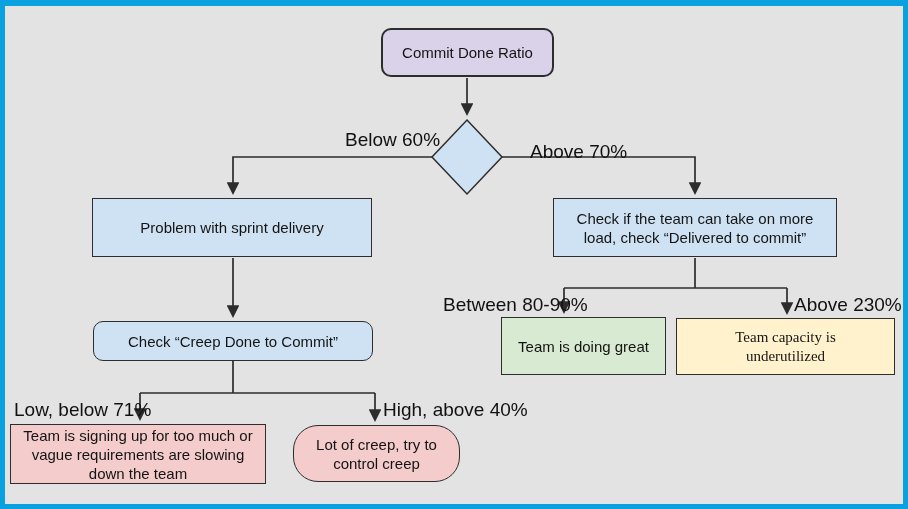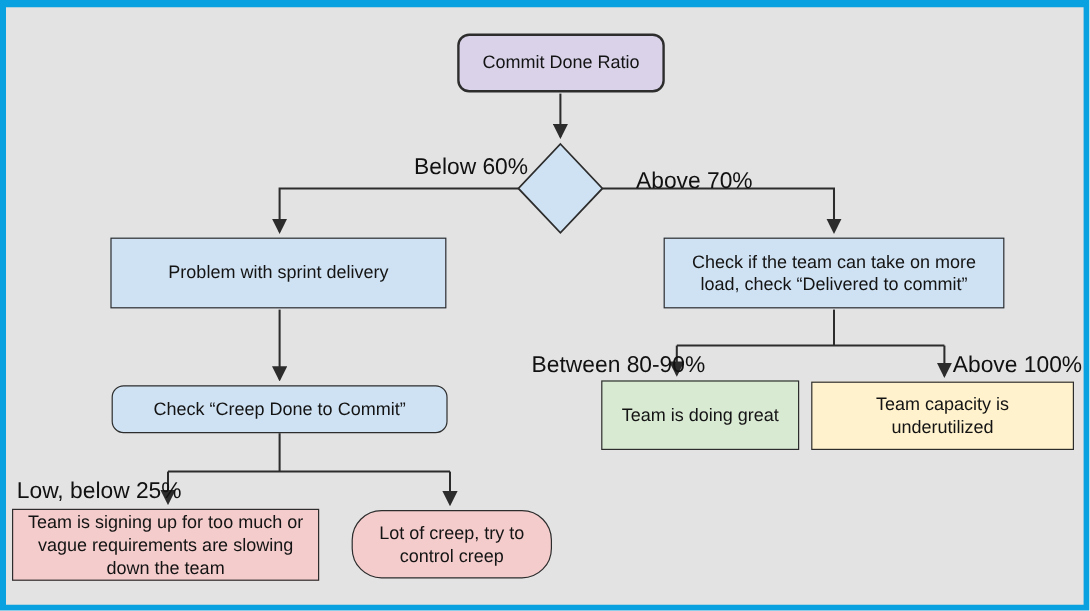--- a/index.html
+++ b/index.html
@@ -47,21 +47,21 @@
   #node-check-load   { left: 553px; top: 198px; width: 284px; height: 59px; }
   #node-check-creep  { left: 93px;  top: 321px; width: 280px; height: 40px; align-items: center; }
   #node-too-much     { left: 10px;  top: 424px; width: 256px; height: 60px; }
   #node-lot-creep    { left: 293px; top: 425px; width: 167px; height: 57px; border-radius: 25px; }
   #node-great        { left: 482px; top: 317px; width: 165px; height: 58px; }
   #node-underutilized{ left: 676px; top: 318px; width: 219px; height: 57px; }
 
   #node-check-load span  { display: inline-block; max-width: 262px; }
   #node-too-much span    { display: inline-block; max-width: 232px; }
   #node-lot-creep span   { display: inline-block; max-width: 150px; }
-  #node-underutilized span{ display: inline-block; max-width: 160px; }
+  #node-underutilized span{ display: inline-block; max-width: 160px; font-family: Liberation Serif, serif; }
 
   #diamond {
     position: absolute; left: 430px; top: 116px;
     width: 74px; height: 82px; z-index: 2;
   }
   .edge-label {
     position: absolute;
     font-size: 19px; color: #111111;
     white-space: nowrap;
     z-index: 3;
@@ -133,15 +133,16 @@
     <span>Team is doing great</span>
   </div>
 
   <div class="node yellow" id="node-underutilized">
     <span>Team capacity is underutilized</span>
   </div>
 
   <div class="edge-label" id="label-below60">Below 60%</div>
   <div class="edge-label" id="label-above70">Above 70%</div>
   <div class="edge-label" id="label-between8090">Between 80-90%</div>
-  <div class="edge-label" id="label-above120">Above 100%</div>
-  <div class="edge-label" id="label-low25">Low, below 25%</div>
+  <div class="edge-label" id="label-above120">Above 230%</div>
+  <div class="edge-label" id="label-low25">Low, below 71%</div>
+  <div class="edge-label" id="label-high40">High, above 40%</div>
 </div>
 
 </body></html>

